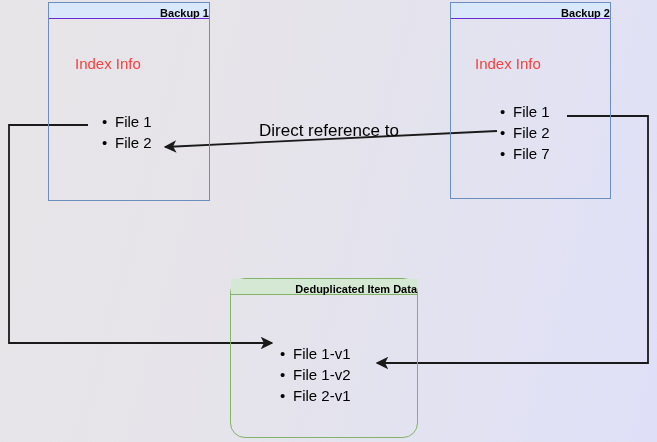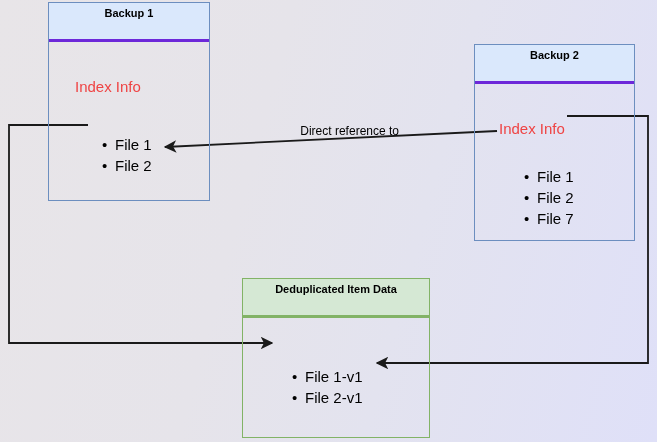--- a/index.html
+++ b/index.html
@@ -28,28 +28,28 @@
     box-sizing: border-box;
     border: 1px solid #6c8ebf;
     background: transparent;
   }
   .box.green {
     border-color: #82b366;
   }
 
   .box-header {
     box-sizing: border-box;
-    height: 39px;
+    height: 16px;
     line-height: 21px;
-    text-align: center;
+    text-align: right;
     font-size: 11px;
     font-weight: bold;
     color: #000000;
     background: #dae8fc;
-    border-bottom: 3px solid #6d28d9;
+    border-bottom: 1px solid #6d28d9;
   }
   .box.green .box-header {
     background: #d5e8d4;
     border-bottom-color: #82b366;
   }
 
   .box-body {
     position: relative;
     height: calc(100% - 22px);
   }
@@ -77,35 +77,35 @@
   ul.file-list li::before {
     content: "\2022";
     position: absolute;
     left: -13px;
     top: 0;
     font-size: 15px;
     line-height: 21px;
   }
 
   #backup1 { left: 48px; top: 2px; width: 162px; height: 199px; }
-  #backup2 { left: 474px; top: 2px; width: 161px; height: 197px; margin-top: 42px; }
-  #dedup   { left: 242px; top: 278px; width: 188px; height: 160px; }
+  #backup2 { left: 450px; top: 2px; width: 161px; height: 197px; }
+  #dedup   { left: 230px; top: 278px; width: 188px; height: 160px; border-radius: 15px; }
 
   #backup1 .index-label { left: 26px; top: 36px; }
   #backup2 .index-label { left: 24px; top: 36px; }
 
   #backup1 ul.file-list { left: 48px; top: 92px; }
   #backup2 ul.file-list { left: 44px; top: 82px; }
   #dedup   ul.file-list { left: 44px; top: 48px; }
 
   .edge-label {
     position: absolute;
-    font-size: 12px;
+    font-size: 17px;
     color: #000000;
-    text-align: right;
+    text-align: left;
     line-height: 16px;
     white-space: nowrap;
     background: transparent;
   }
   #label-direct-ref {
     left: 259px;
     top: 123px;
     width: 140px;
   }
   #label-direct-ref span { display: block; }
@@ -148,20 +148,21 @@
       <li>File 7</li>
     </ul>
   </div>
 </div>
 
 <div class="box green" id="dedup">
   <div class="box-header">Deduplicated Item Data</div>
   <div class="box-body">
     <ul class="file-list">
       <li>File 1-v1</li>
+      <li>File 1-v2</li>
       <li>File 2-v1</li>
     </ul>
   </div>
 </div>
 
 <div class="edge-label" id="label-direct-ref">
   <span>Direct reference to</span>
 </div>
 
 </body></html>

